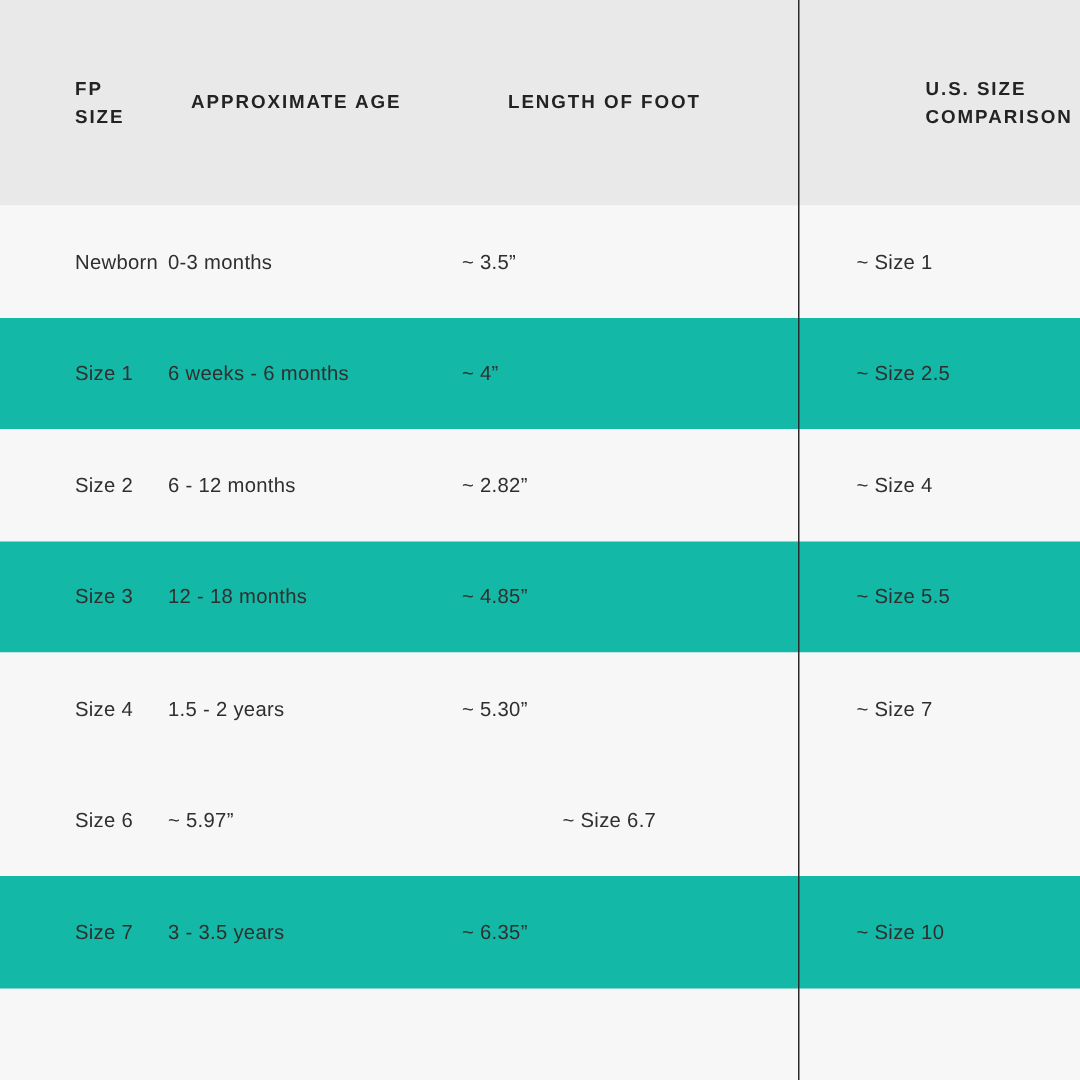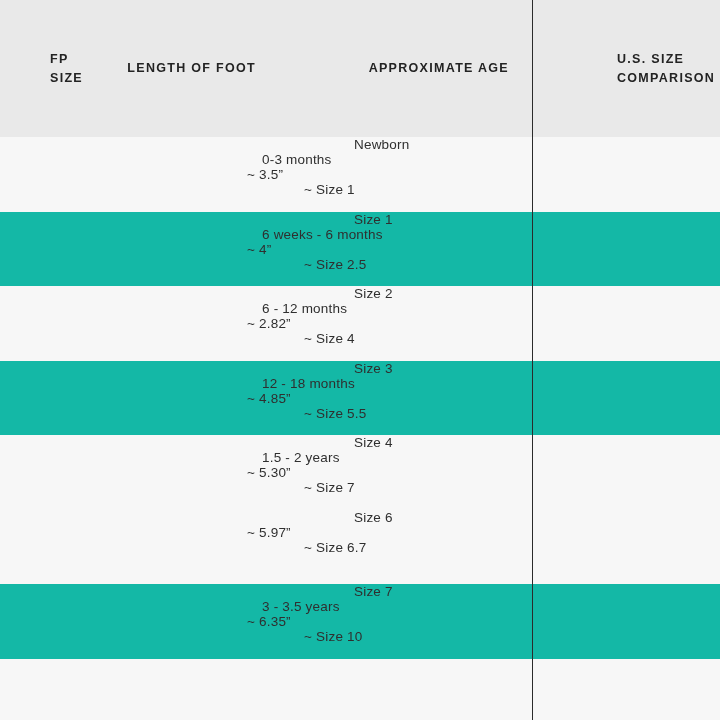--- a/index.html
+++ b/index.html
@@ -27,21 +27,20 @@
     align-items: center;
   }
   .row.header {
     height: 137px;
     background: #e9e9e9;
     align-items: center;
     justify-content: space-between;
   }
   .row.body-row {
     height: 74.5px;
-    flex-direction: column;
   }
   .row.shade-a {
     background: #f7f7f7;
   }
   .row.shade-b {
     background: #14b8a6;
     align-items: center;
   }
   .cell {
     box-sizing: border-box;
@@ -74,22 +73,22 @@
     z-index: 5;
   }
 </style>
 </head>
 <body>
 
 <div class="size-table">
 
   <div class="row header">
     <div class="cell c0">FP SIZE</div>
+    <div class="cell c1">APPROXIMATE AGE</div>
     <div class="cell c2">LENGTH OF FOOT</div>
-    <div class="cell c1">APPROXIMATE AGE</div>
     <div class="cell c3">U.S. SIZE COMPARISON</div>
   </div>
 
   <div class="row body-row shade-a">
     <div class="cell c0">Newborn</div>
     <div class="cell c1">0-3 months</div>
     <div class="cell c2">~ 3.5”</div>
     <div class="cell c3">~ Size 1</div>
   </div>
 

